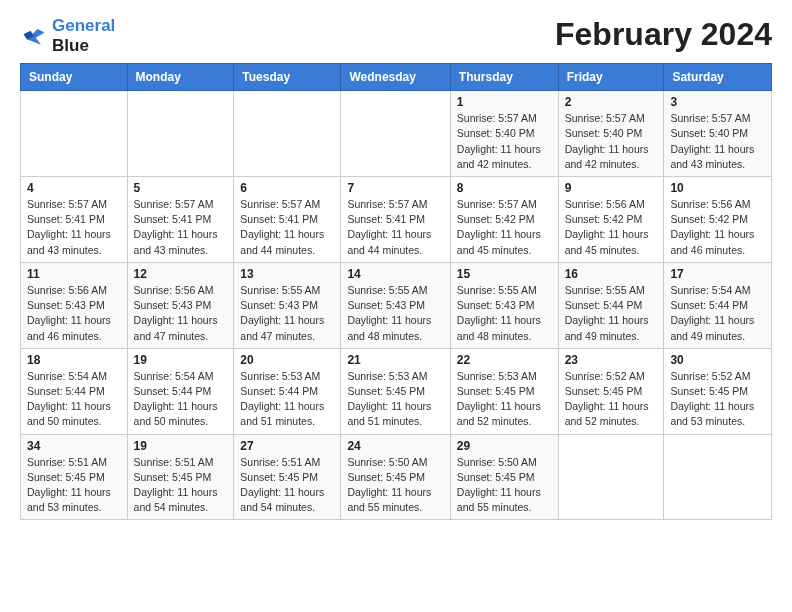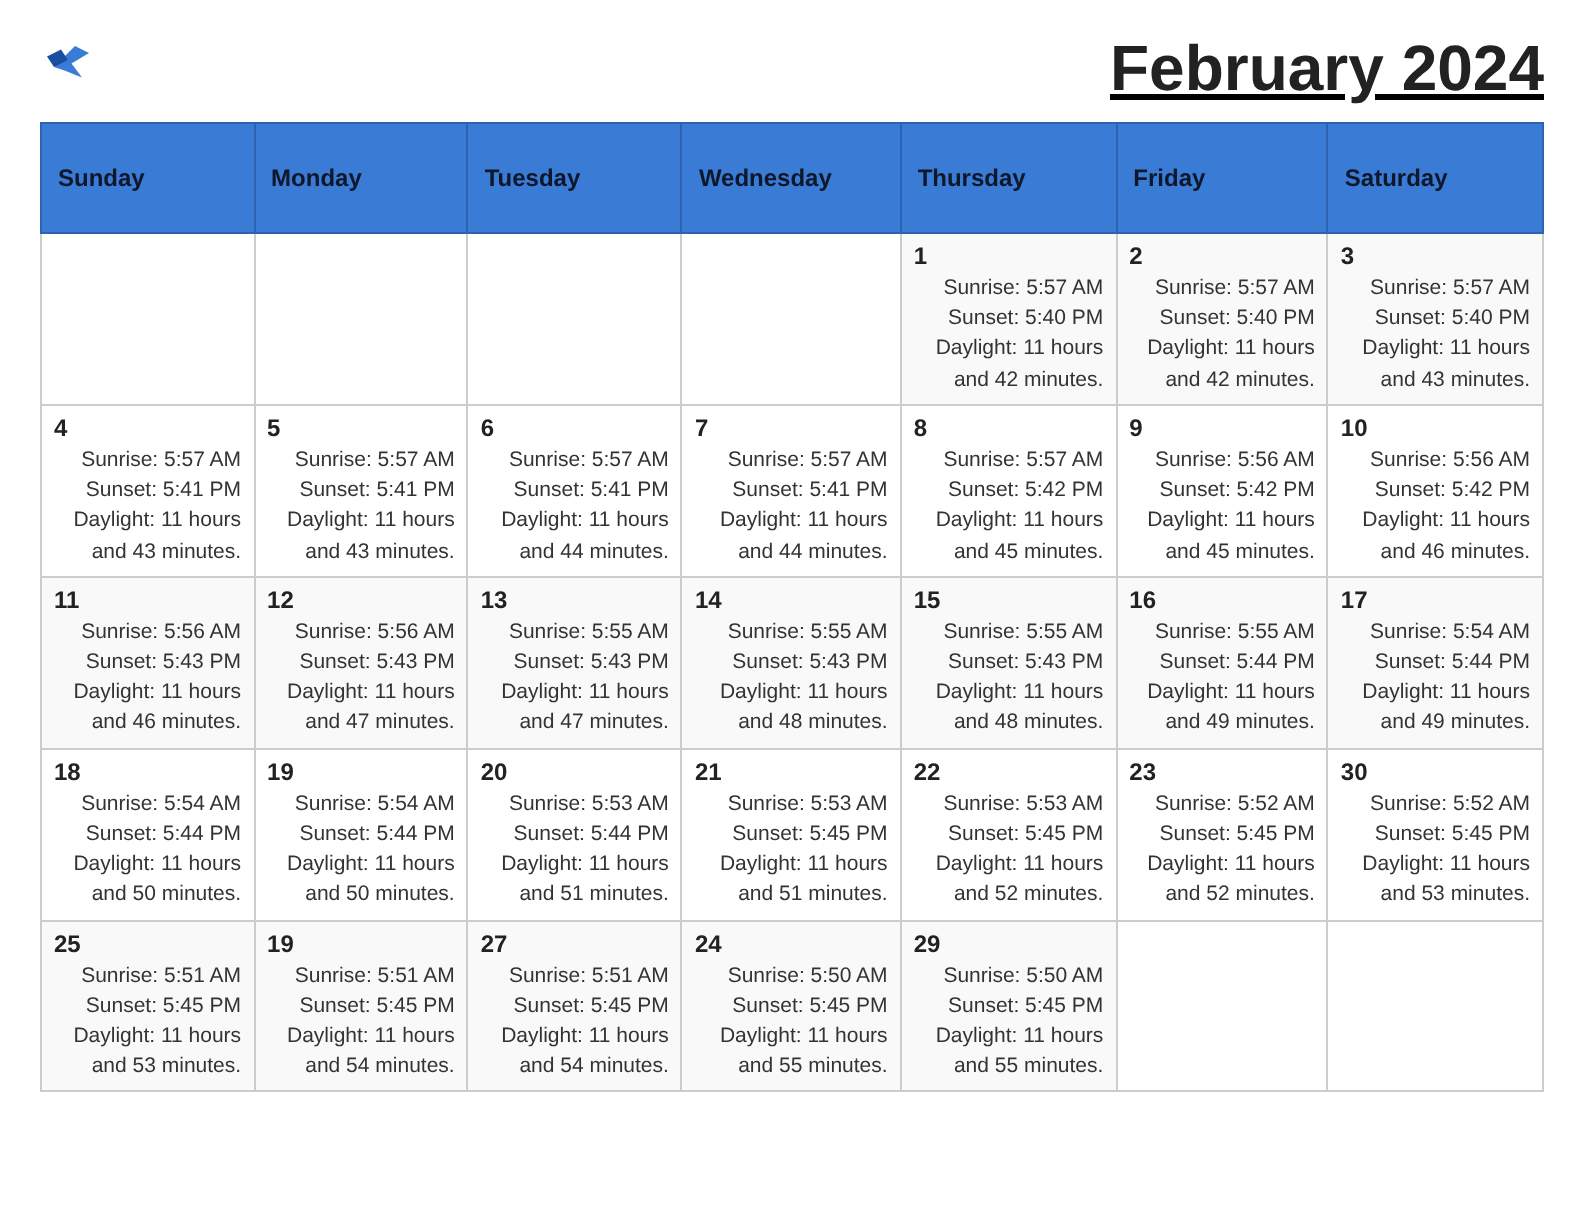--- a/index.html
+++ b/index.html
@@ -19,41 +19,40 @@
     .logo {
       display: flex;
       align-items: center;
       gap: 4px;
     }
     .logo-bird {
       width: 28px;
       height: 28px;
     }
     .title-area {
-      text-decoration: underline;
     }
     .main-title {
       font-size: 32px;
       font-weight: bold;
       color: #222;
     }
     .subtitle {
       font-size: 15px;
       color: #444;
     }
     .calendar-table {
       width: 100%;
       border-collapse: collapse;
       font-size: 11px;
     }
     .calendar-table thead tr th {
       background: #3a7bd5;
-      color: #0f172a;
+      color: #ffffff;
       text-align: left;
-      padding: 20px 8px;
+      padding: 6px 8px;
       font-size: 12px;
       font-weight: bold;
       border: 1px solid #2e62b0;
     }
     .calendar-table tbody tr td {
       border: 1px solid #ccc;
       vertical-align: top;
       padding: 4px 6px;
       width: 113px;
       min-height: 80px;
@@ -68,35 +67,40 @@
     .day-number {
       font-weight: bold;
       font-size: 12px;
       margin-bottom: 2px;
       color: #222;
     }
     .day-info {
       font-size: 10.5px;
       color: #333;
       line-height: 1.45;
-      text-align: right;
     }
     .empty-cell {
       background: #fff !important;
     }
   </style>
 </head>
 <body>
 
 <div class="header-area">
   <div class="logo">
     <svg class="logo-bird" viewBox="0 0 32 32" xmlns="http://www.w3.org/2000/svg">
       <polygon points="8,20 20,8 28,12 18,18 24,26 14,22" fill="#3a7bd5"></polygon>
       <polygon points="8,20 4,14 12,10 16,16" fill="#1a4fa0"></polygon>
     </svg>
+    <div>
+      <div style="font-size:17px;font-weight:bold;color:#222;line-height:1.15;">
+        <span style="color:#3a7bd5;">General</span><br>
+        <span>Blue</span>
+      </div>
+    </div>
   </div>
   <div class="title-area">
     <div class="main-title">February 2024</div>
   </div>
 </div>
 
 <table class="calendar-table">
   <thead>
     <tr id="weekday-header">
         <th>Sunday</th>
@@ -260,21 +264,21 @@
         </td>
         <td>
           <div class="day-number">30</div>
           <div class="day-info">Sunrise: 5:52 AM
 Sunset: 5:45 PM
 Daylight: 11 hours and 53 minutes.</div>
         </td>
       </tr>
       <tr>
         <td>
-          <div class="day-number">25</div>
+          <div class="day-number">34</div>
           <div class="day-info">Sunrise: 5:51 AM
 Sunset: 5:45 PM
 Daylight: 11 hours and 53 minutes.</div>
         </td>
         <td>
           <div class="day-number">19</div>
           <div class="day-info">Sunrise: 5:51 AM
 Sunset: 5:45 PM
 Daylight: 11 hours and 54 minutes.</div>
         </td>

